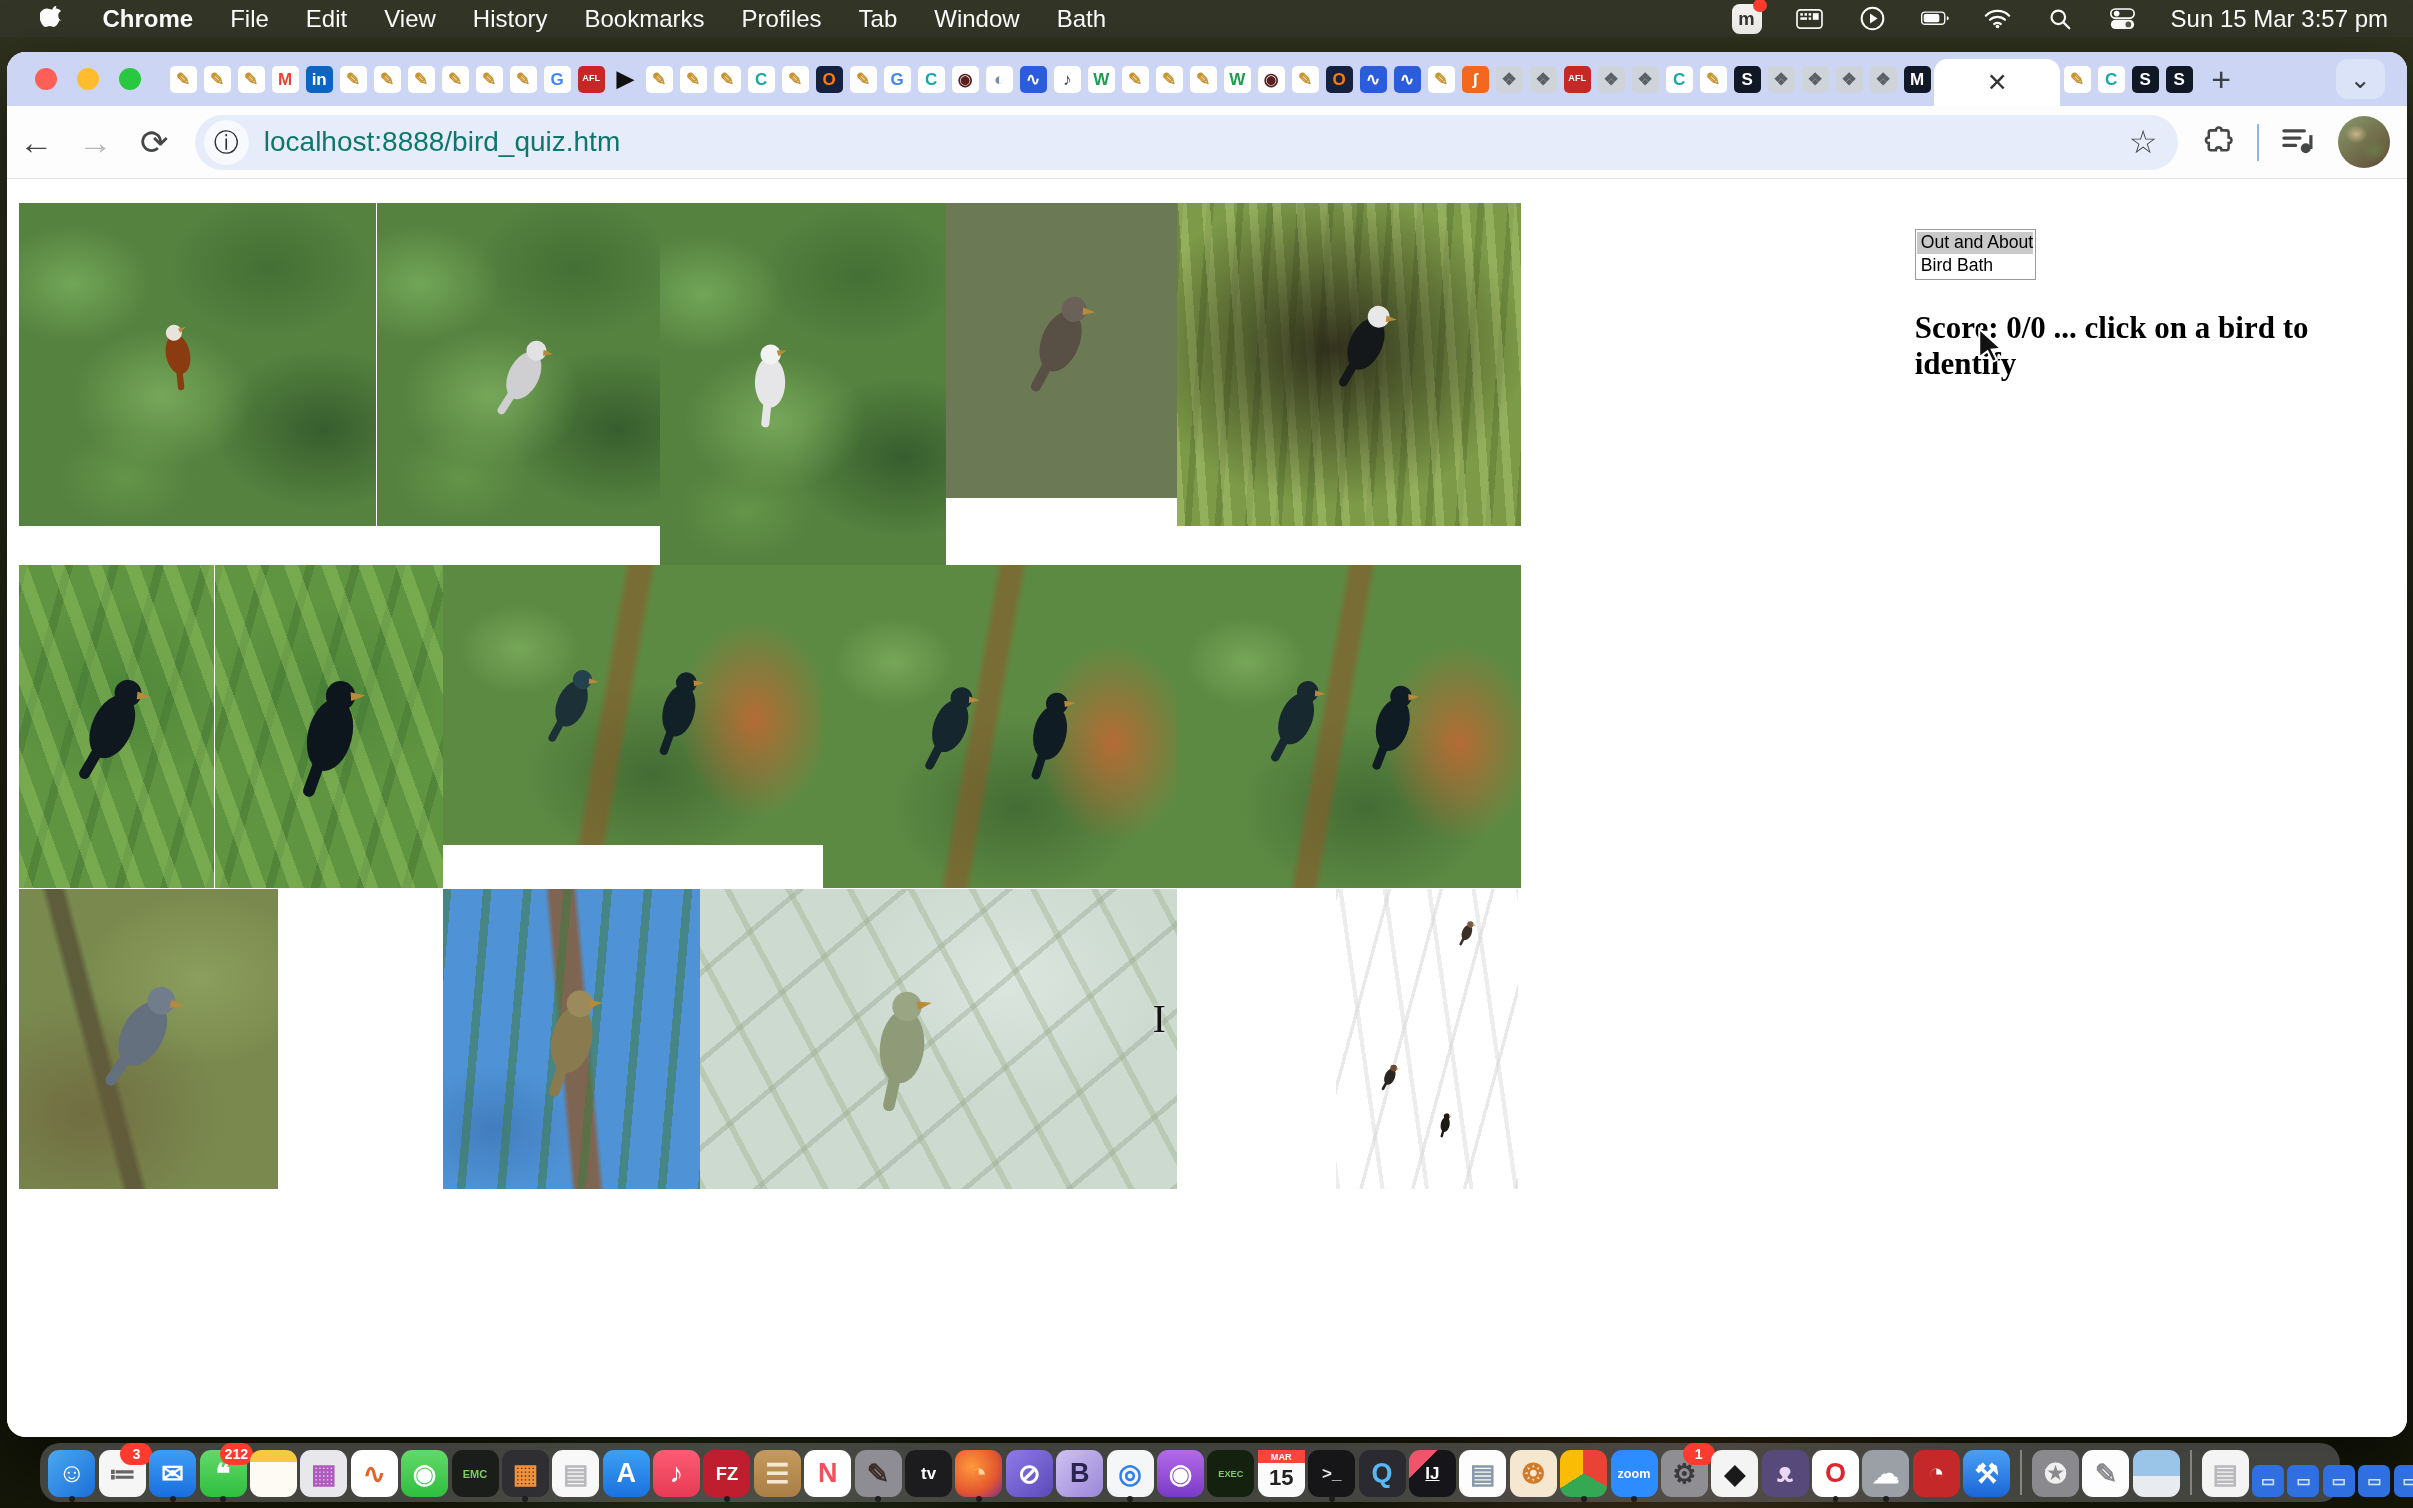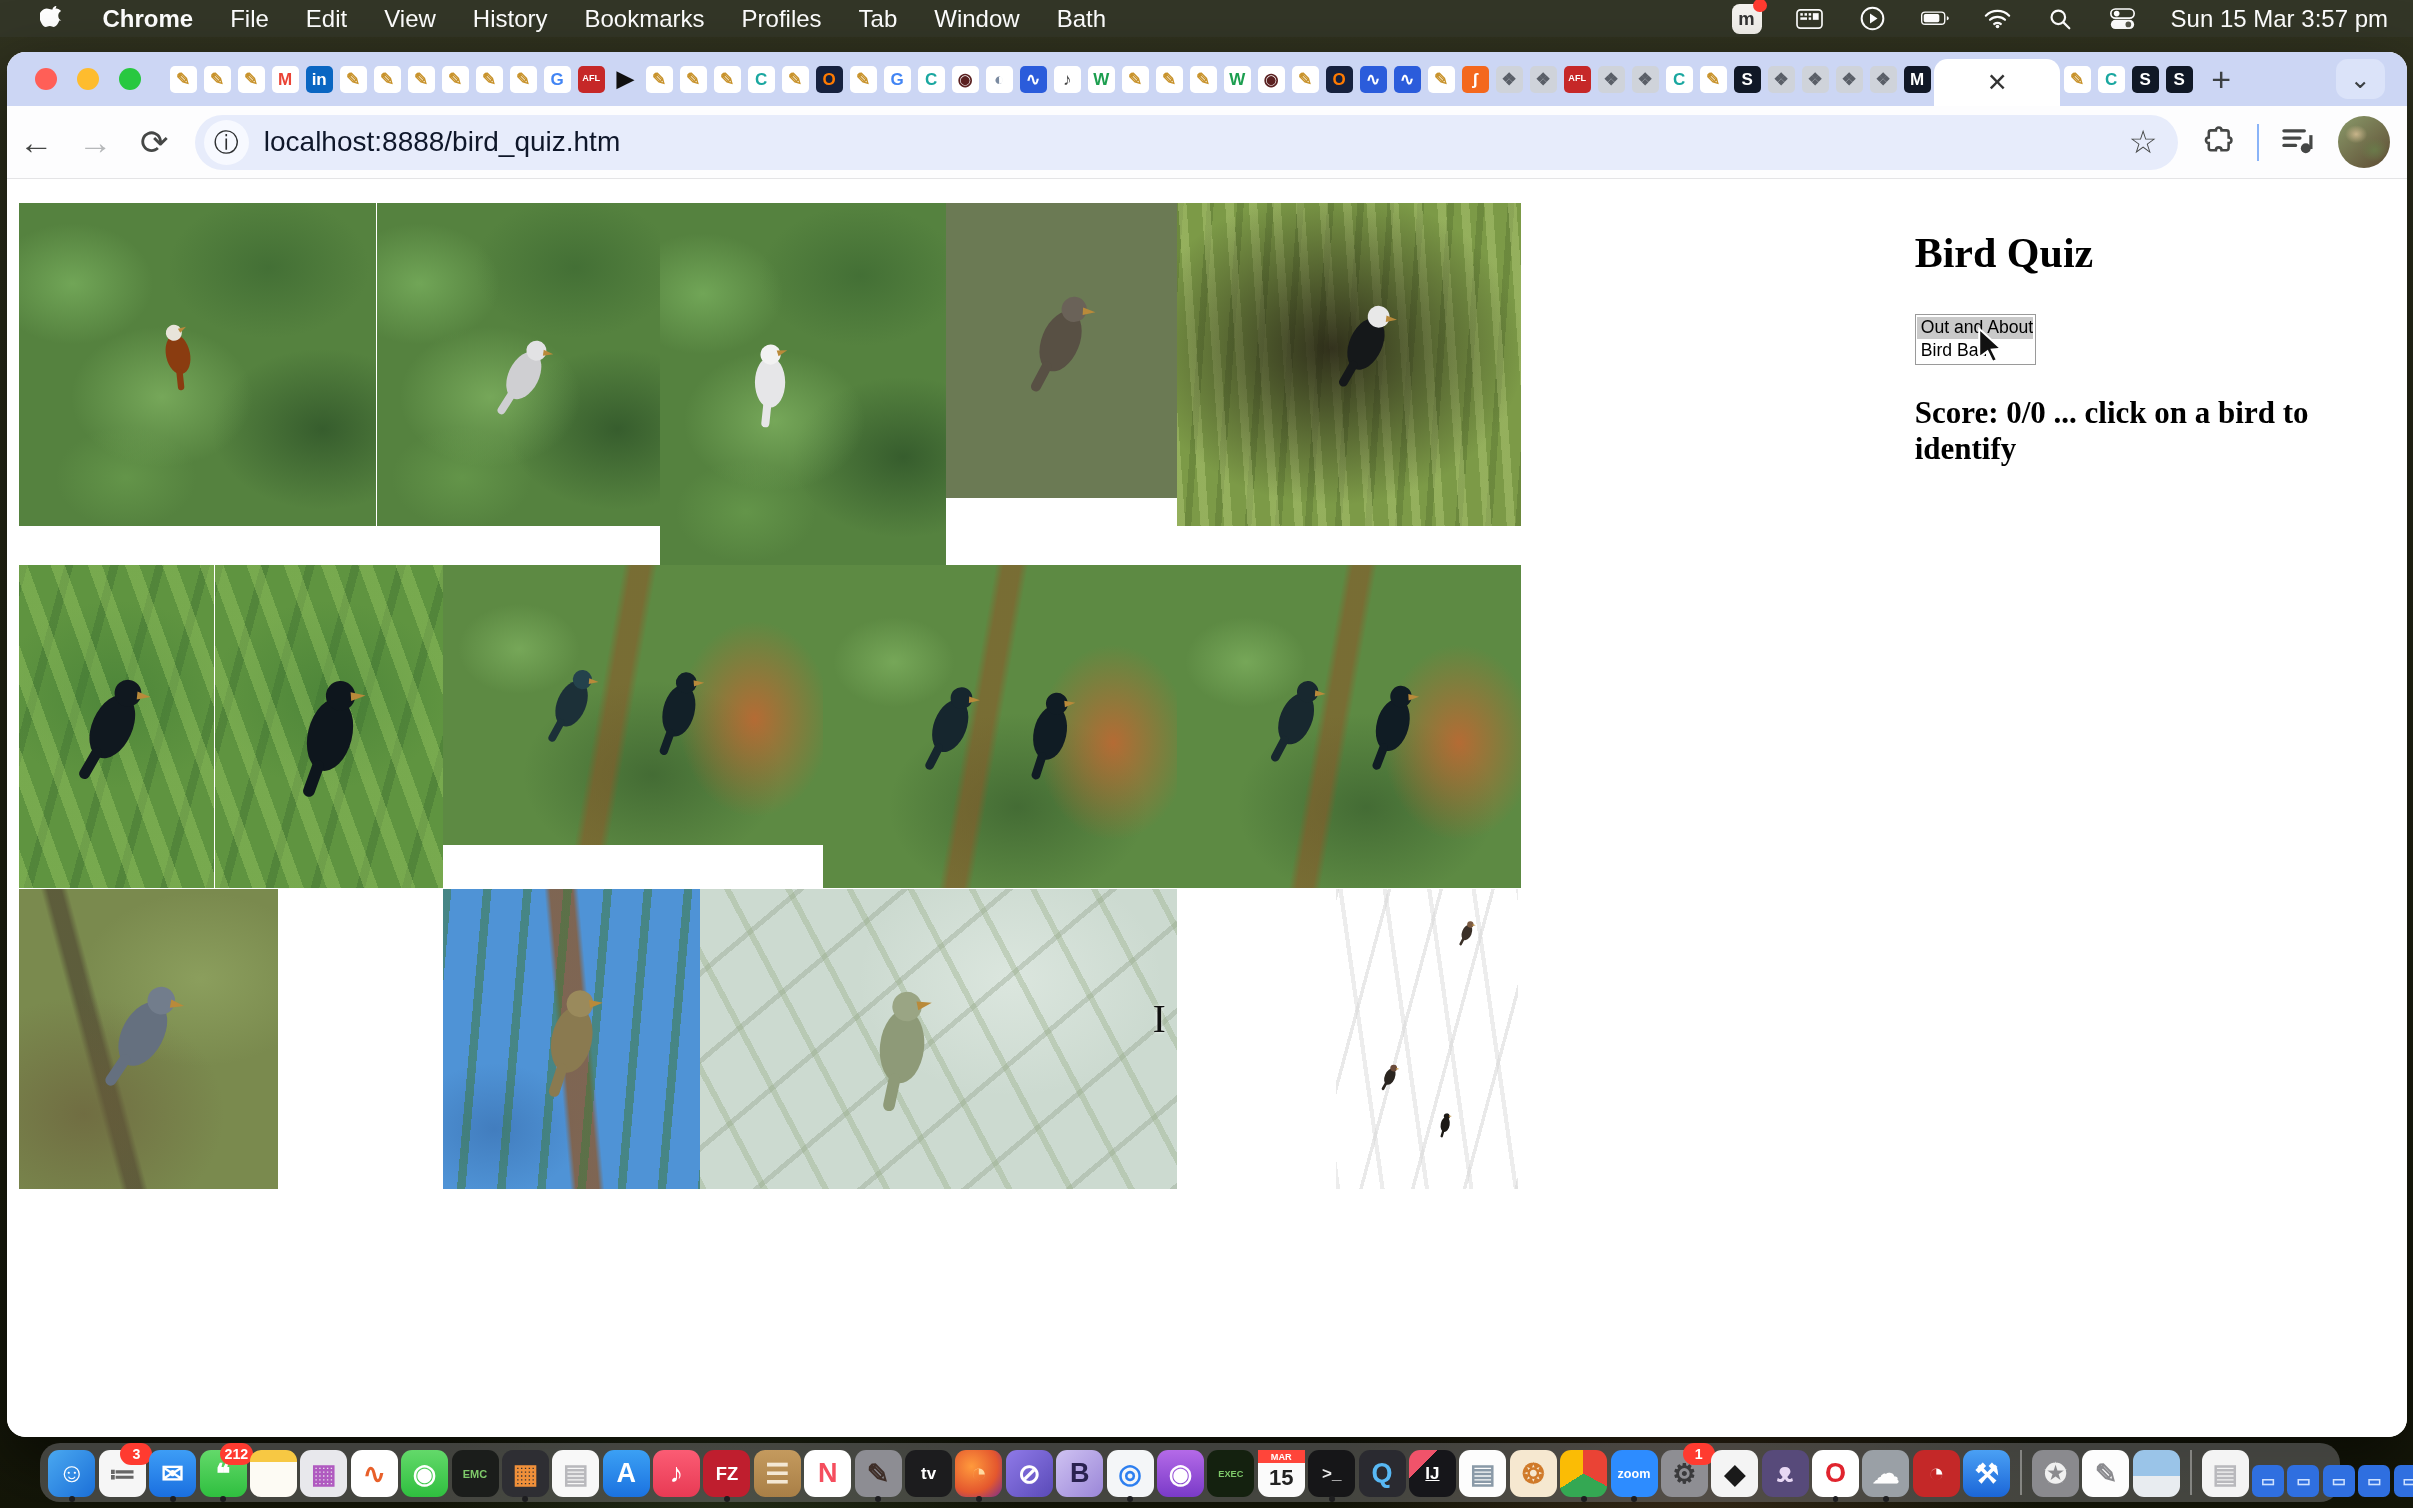--- a/index.html
+++ b/index.html
@@ -46,21 +46,21 @@
     font-size:25px;flex:0 0 auto;}
   .toolbar{position:absolute;left:0;top:54px;right:0;height:72px;background:#fdfdfe;
     display:flex;align-items:center;border-bottom:0.8px solid #e4e4e6;}
   .nav-ic{font-size:34px;color:#454746;width:59px;text-align:center;flex:0 0 auto;}
   .nav-ic.dis{color:#b6b8ba;}
   .urlpill{height:55px;background:#e7ecfb;border-radius:34px;flex:1 1 auto;margin-left:11.7px;
     display:flex;align-items:center;position:relative;}
   .info-circ{width:45px;height:45px;border-radius:50%;background:#f7f9ff;margin-left:8.4px;
     display:flex;align-items:center;justify-content:center;font-size:25px;color:#2d2f31;
     font-family:"Liberation Serif",serif;}
-  .urltext{font-size:28px;color:#0f172a;margin-left:15px;}
+  .urltext{font-size:28px;color:#0f766e;margin-left:15px;}
   .star{margin-left:auto;margin-right:20px;font-size:32px;color:#454746;}
   .after-url{display:flex;align-items:center;gap:22px;margin:0 22px 0 23.5px;flex:0 0 auto;}
   .vsep{width:1.7px;height:37px;background:#8ab4f8;}
   .avatar{width:52px;height:52px;border-radius:50%;flex:0 0 auto;margin-right:17px;
     background:radial-gradient(18.4px 15px at 35% 35%,#c8b48a,transparent 60%),
                radial-gradient(22px 18.4px at 70% 65%,#6a7a4a,transparent 65%),
                linear-gradient(140deg,#8a9a6a,#5d4a32);}
   .updatepill{height:54px;background:#cbd9f8;border-radius:27px;display:flex;align-items:center;
     padding:0 8.4px 0 23.5px;margin-right:18.4px;flex:0 0 auto;}
   .updatepill .txt{color:#17306f;font-size:25px;}
@@ -570,21 +570,20 @@
           <svg viewBox="0 0 100 100" width="32" height="32" style="left: calc(72% - 16px); top: calc(14% - 16px); transform: rotate(4deg);">
             <ellipse cx="50" cy="55" rx="15" ry="25" fill="#3a3028" transform="rotate(18 50 55)"></ellipse>
             <circle cx="59" cy="29" r="10" fill="#7a5a42"></circle>
             <path d="M66 27l10 3-10 3z" fill="#b98a3a"></path>
             <rect x="38" y="72" width="8" height="26" rx="4" fill="#3a3028" transform="rotate(24 42 72)"></rect>
           </svg>
         </div>
       </div>
 
     <div class="quiz">
-      <h1>Bird Quiz</h1>
       <div class="listbox">
         <div class="opt sel">Out and About</div>
         <div class="opt">Bird Bath</div>
       </div>
       <p class="score">Score: 0/0 ... click on a bird to identify</p>
     </div>
 
     <span class="cursor-ibeam">I</span>
   </div>
 </div>

